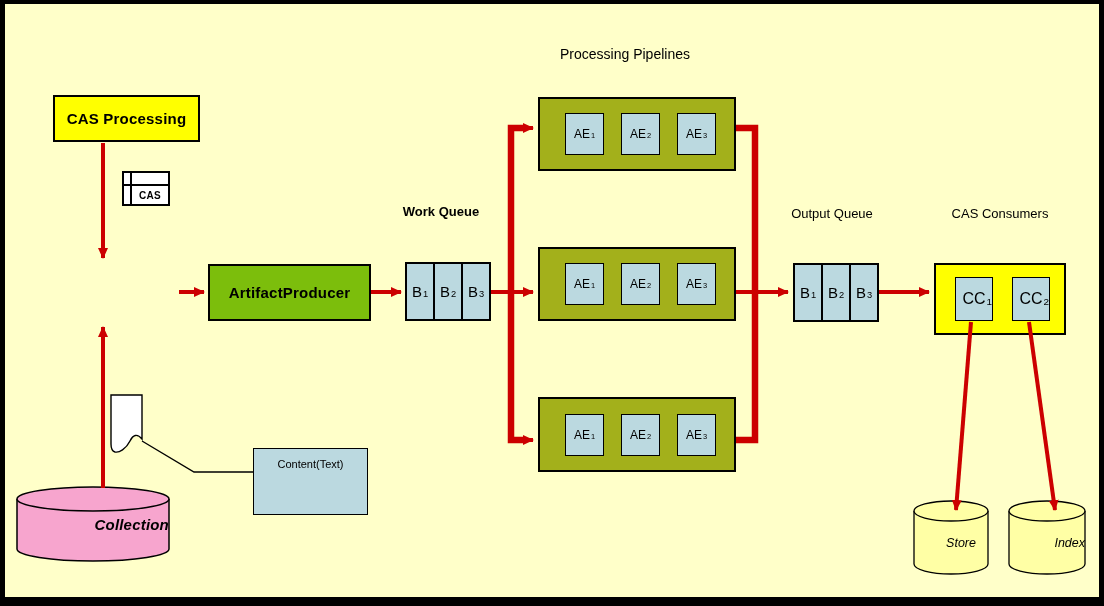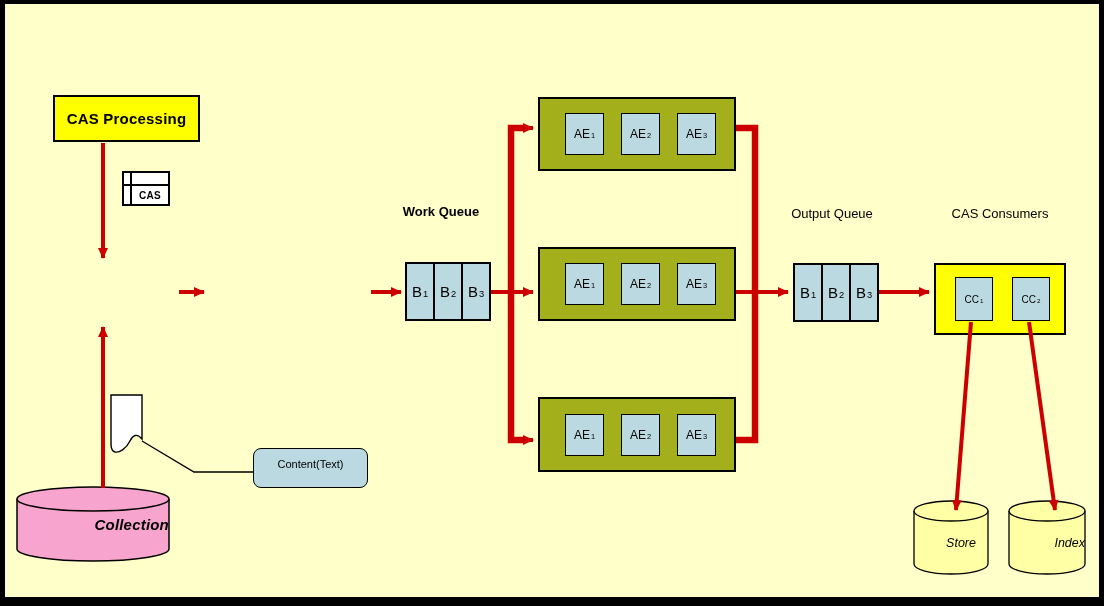--- a/index.html
+++ b/index.html
@@ -37,21 +37,21 @@
     display:flex;align-items:center;column-gap:17px;padding-left:25px;z-index:2;
   }
   .ae{
     width:39px;height:42px;box-sizing:border-box;
     background:var(--cell-blue,#BBD9E0);border:1.5px solid #000;
     display:flex;align-items:center;justify-content:center;font-size:12px;
   }
   .cc{
     width:38px;height:44px;box-sizing:border-box;
     background:var(--cell-blue,#BBD9E0);border:1.5px solid #000;
-    display:flex;align-items:center;justify-content:center;font-size:10px;
+    display:flex;align-items:center;justify-content:flex-end;font-size:16px;
   }
   .txtlabel{position:absolute;text-align:center;font-size:13px;z-index:2;white-space:nowrap;}
   .cylabel{position:absolute;text-align:right;z-index:2;font-style:italic;}
   .content-box{
     position:absolute;box-sizing:border-box;
     background:var(--cell-blue,#BBD9E0);border:1.5px solid #000;
     font-size:11px;text-align:center;padding-top:9px;z-index:2;
   }
   .cas-icon{
     position:absolute;box-sizing:border-box;left:117px;top:167px;width:48px;height:35px;
@@ -113,37 +113,41 @@
     <span>CAS Processing</span>
   </div>
 
   <div class="cas-icon">
     <div class="vline"></div>
     <div class="hline"></div>
     <div class="cas-txt">CAS</div>
   </div>
 
 
+  <div class="box green bold-label" style="left:203px;top:260px;width:163px;height:57px;">
+    <span>ArtifactProducer</span>
+  </div>
 
   <div class="txtlabel" style="left:363px;top:200px;width:146px;font-weight:bold;">Work Queue</div>
   <div class="box bluecell queue" style="left:400px;top:258px;width:86px;height:59px;">
     <div class="qcell">
         <span>B</span>
         <span class="sub">1</span>
       </div>
     <div class="qcell">
         <span>B</span>
         <span class="sub">2</span>
       </div>
     <div class="qcell">
         <span>B</span>
         <span class="sub">3</span>
       </div>
   </div>
 
+  <div class="txtlabel" style="left:520px;top:42px;width:200px;font-size:14px;">Processing Pipelines</div>
 
   <div class="pipeline" style="top:93px;">
     <div class="ae">
         <span>AE</span>
         <span class="sub">1</span>
       </div>
     <div class="ae">
         <span>AE</span>
         <span class="sub">2</span>
       </div>
@@ -204,21 +208,21 @@
     <div class="cc">
         <span>CC</span>
         <span class="sub">1</span>
       </div>
     <div class="cc">
         <span>CC</span>
         <span class="sub">2</span>
       </div>
   </div>
 
-  <div class="content-box" style="left:248px;top:444px;width:115px;height:40px;border-radius:8px;">
+  <div class="content-box" style="left:248px;top:444px;width:115px;height:67px;">
     <span>Content(Text)</span>
   </div>
 
   <div class="cylabel bold-label" style="left:12px;top:512px;width:152px;">Collection</div>
   <div class="cylabel" style="left:909px;top:532px;width:62px;font-size:12.5px;">Store</div>
   <div class="cylabel" style="left:1004px;top:532px;width:76px;font-size:12.5px;">Index</div>
 
   <svg class="layer overlay-layer">
     <defs>
       <marker id="ah2" markerUnits="userSpaceOnUse" markerWidth="12" markerHeight="11" refX="10" refY="5" orient="auto">

